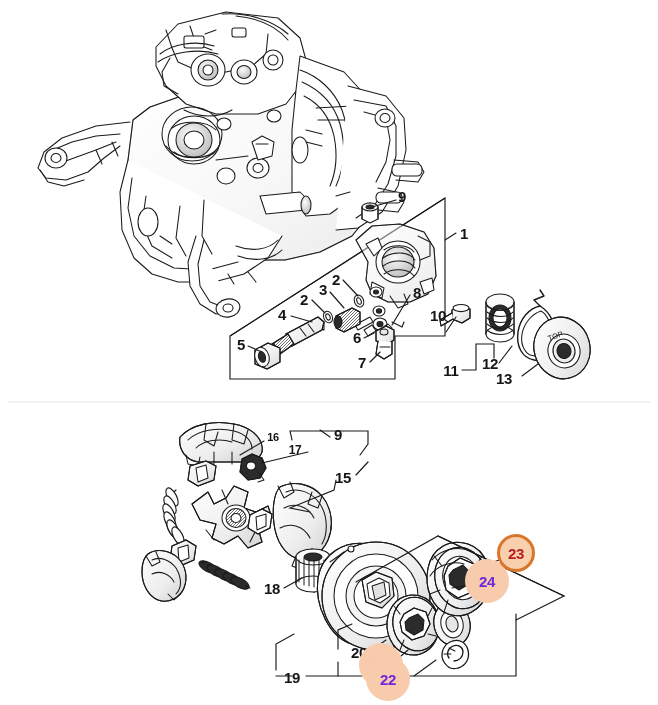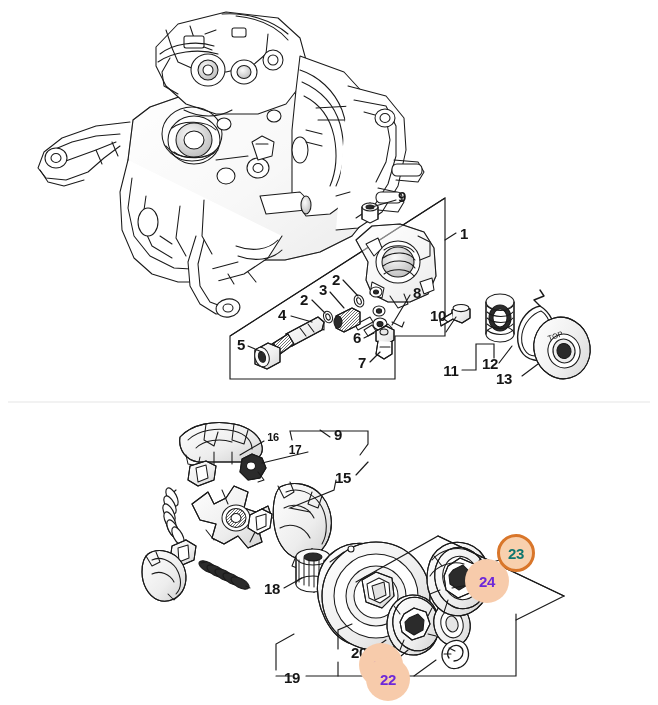--- a/index.html
+++ b/index.html
@@ -59,21 +59,21 @@
     color: #1a1a1a;
     letter-spacing: -0.3px;
   }
   .callout.plain .num {
     color: #151515;
   }
   .callout.soft .num {
     color: #6d28d9;
   }
   .callout.active .num {
-    color: #0f766e;
+    color: #b91c1c;
   }
 </style>
 </head>
 <body>
 
 <div id="page">
 
   <svg id="diagram-svg" viewBox="0 0 658 705">
     <defs>
       <linearGradient id="gMetal" x1="0" y1="0" x2="1" y2="1">

